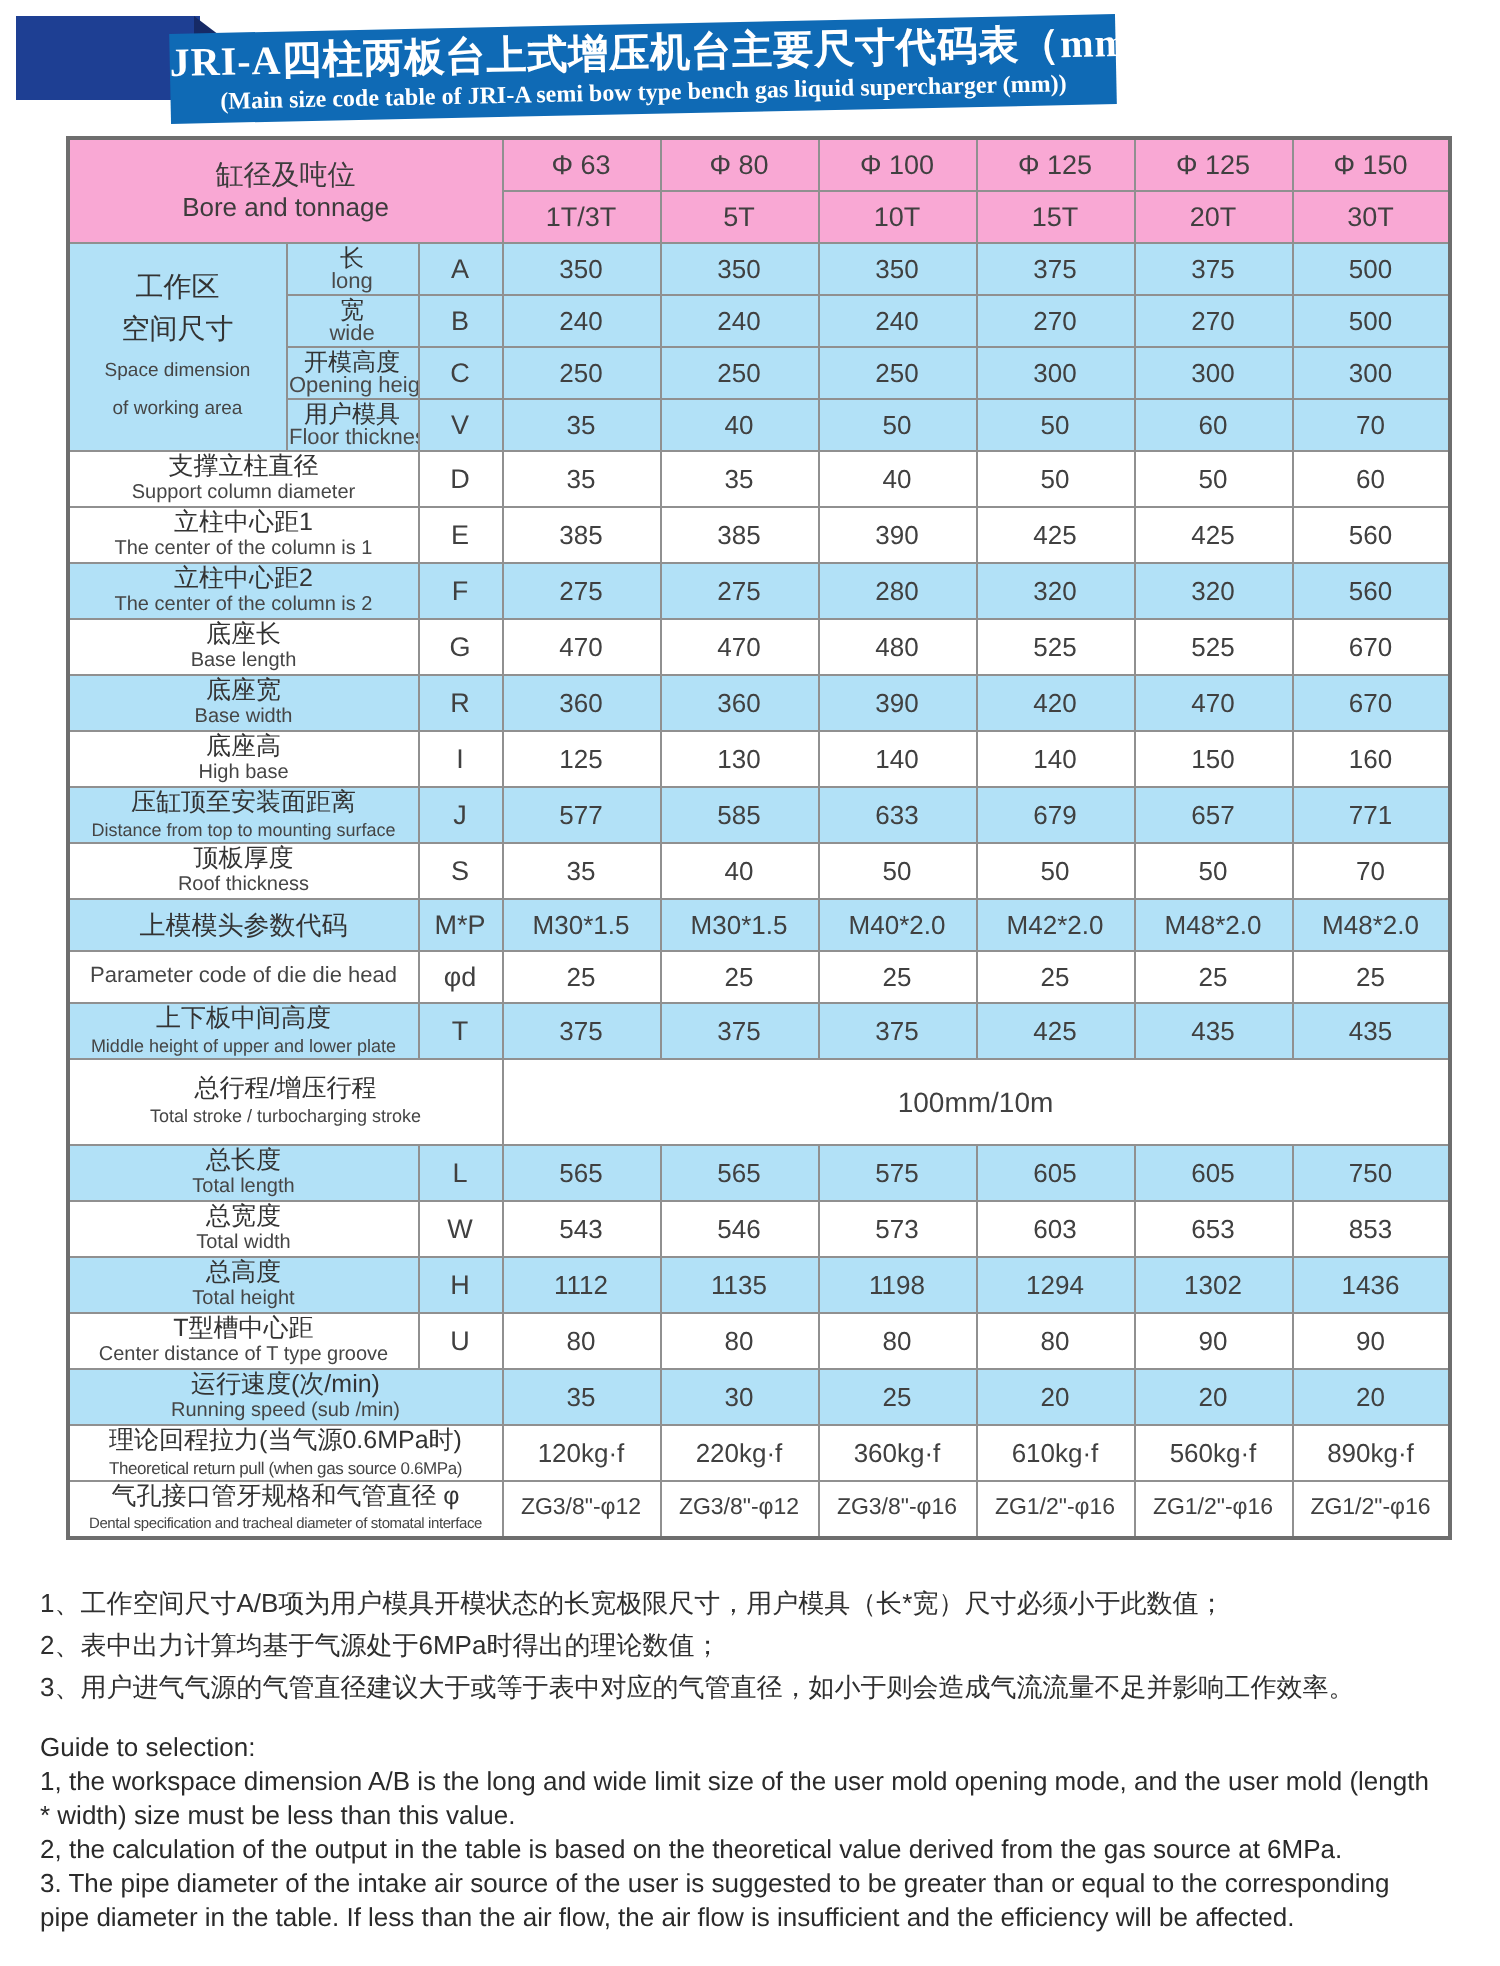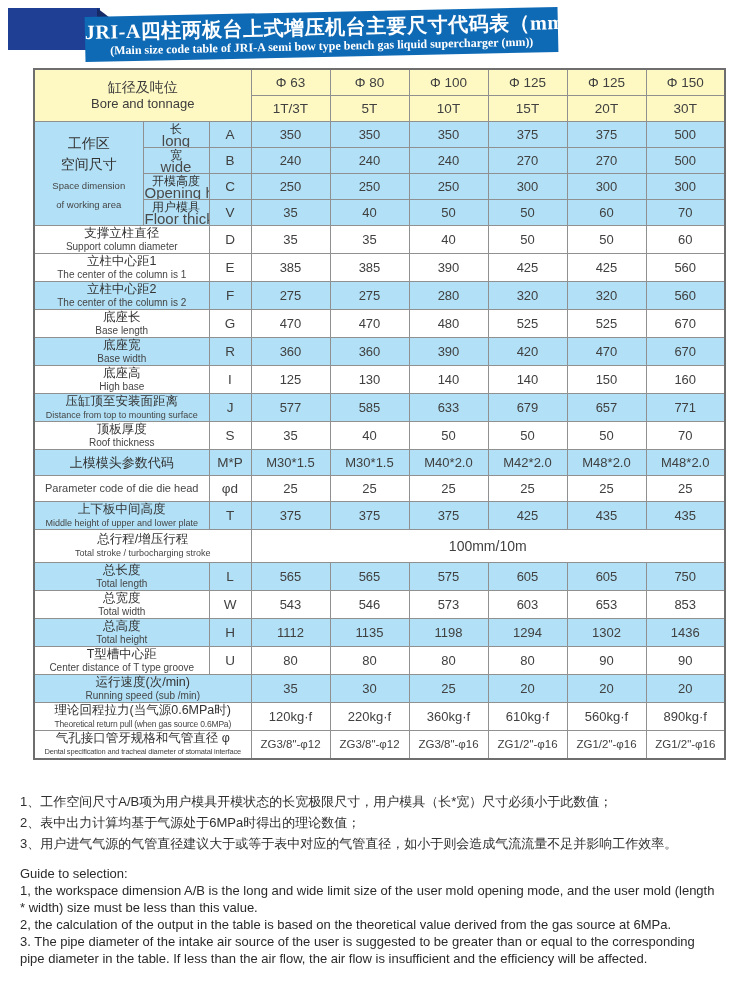--- a/index.html
+++ b/index.html
@@ -17,31 +17,31 @@
   .banner-title{font-size:20px;line-height:24px;letter-spacing:.5px;white-space:nowrap}
   .banner-sub{font-size:12px;line-height:15px;white-space:nowrap}
 
   
   .table-wrap{position:absolute;left:33px;top:68px}
   table.spec{border-collapse:collapse;table-layout:fixed;width:691px;border:2px solid #6e6e6e}
   .spec td{border:1px solid #909090;text-align:center;vertical-align:middle;height:26px;padding:0 1px;
            color:#404040;overflow:hidden}
   tr.blue td{background:#b2e1f7}
   tr.white td{background:#ffffff}
-  tr.hdr td{background:#fef9c3}
-  tr.tall td{height:33px}
+  tr.hdr td{background:#f9a8d4}
+  tr.tall td{height:43px}
   .hz{font-size:14px;line-height:18px;color:#3c3c3c}
   .he{font-size:13px;line-height:16px;color:#3c3c3c}
   .bore,.ton{font-size:13.5px;color:#474747}
   .gz{font-size:14px;line-height:17px;color:#333}
   .gz2{margin-top:4px}
   .ge{font-size:9.5px;line-height:13px;color:#454545;margin-top:6px}
   .ge:first-of-type{margin-top:4px}
   .sz{font-size:12px;line-height:14px;color:#333}
-  .se{font-size:15px;line-height:10px;color:#4a4a4a;white-space:nowrap}
+  .se{font-size:11px;line-height:10px;color:#4a4a4a;white-space:nowrap}
   .lz{font-size:12.5px;line-height:15px;color:#333;white-space:nowrap}
   .lz-lg{font-size:13px;line-height:17px}
   .le{font-size:10px;line-height:12px;color:#454545;white-space:nowrap}
   .le.en-m{font-size:9px}
   .le.en-s{font-size:8.5px;letter-spacing:-.2px}
   .le.en-xs{font-size:7.5px;letter-spacing:-.2px}
   .le-md{font-size:11px;line-height:14px}
   .code{font-size:13.5px;color:#3f3f3f}
   .val{font-size:13px;color:#474747}
   .val.vsm{font-size:11.5px}

